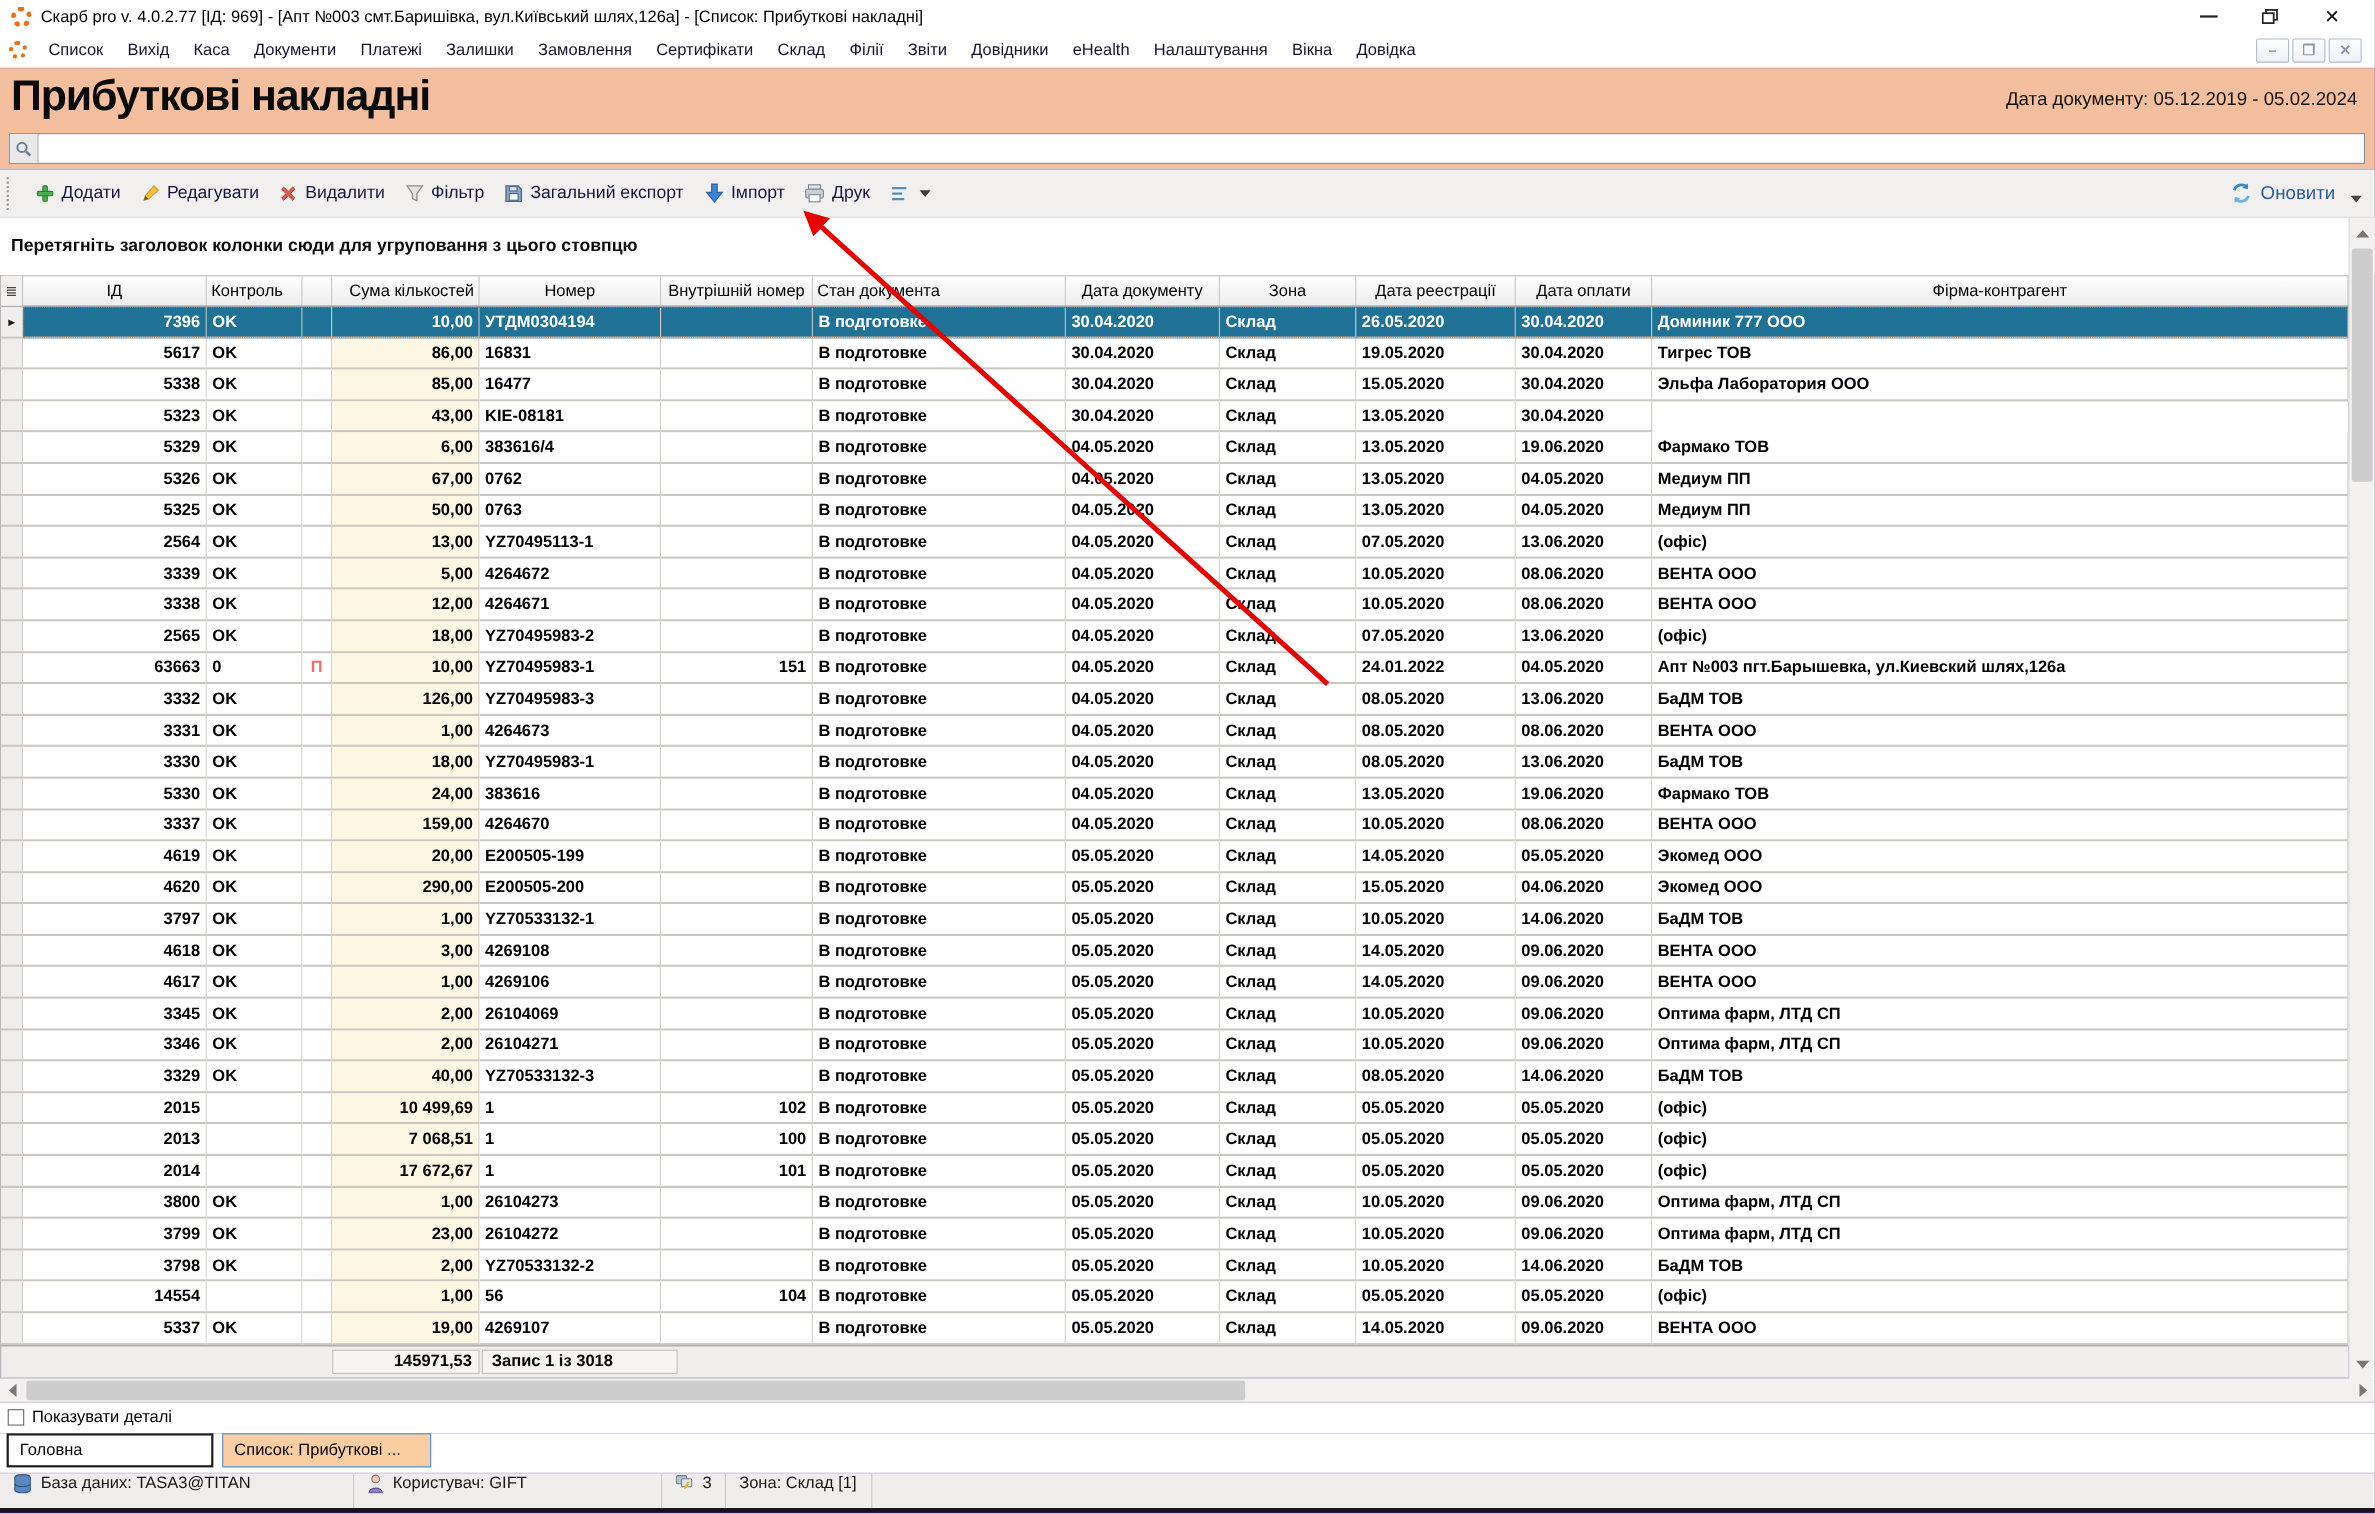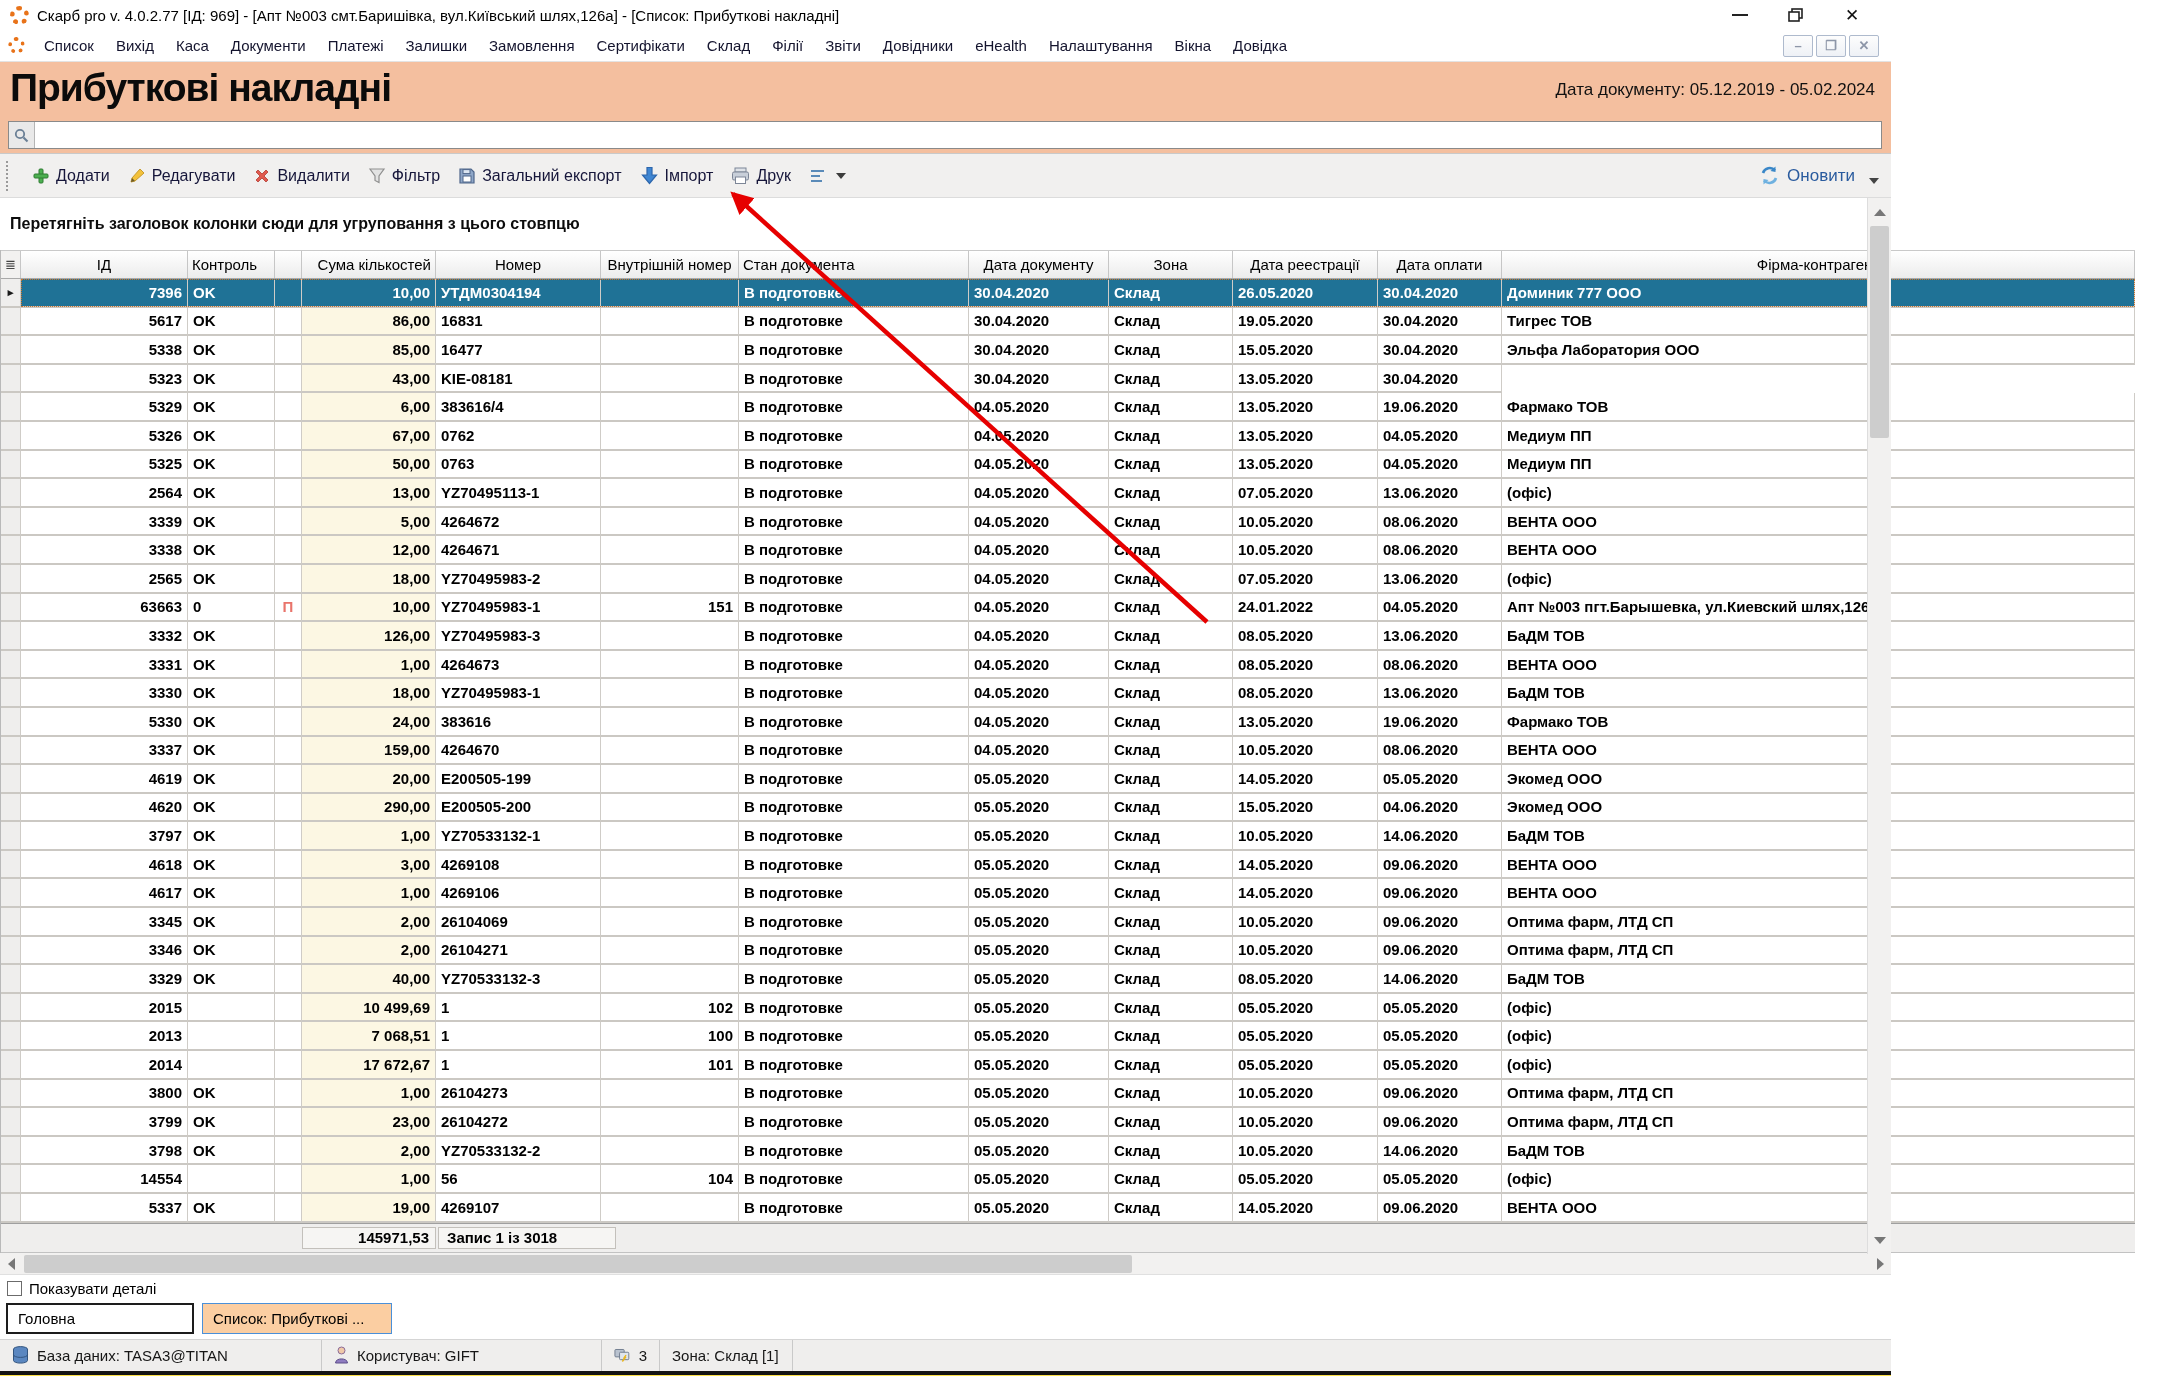--- a/index.html
+++ b/index.html
@@ -1,18 +1,18 @@
 <!DOCTYPE html>
 <html><head>
 <meta charset="utf-8">
 <style>
   *{margin:0;padding:0;box-sizing:border-box}
   html,body{width:2159px;height:1376px}
   body{font-family:"Liberation Sans",sans-serif;background:#fff;position:relative;overflow:hidden;color:#000}
-  .app{position:relative;width:1891px;height:1376px;background:#fde047}
+  .app{position:relative;width:2159px;height:1376px;background:#4c1d95}
 
   
   .titlebar{height:30px;display:flex;align-items:center;padding:0 10px;background:#fff;font-size:15px;gap:8px}
   .logo{width:19px;height:19px;border-radius:50%;border:5px dotted #E8731A;background:#fff;flex:0 0 auto}
   .title-text{white-space:nowrap}
   .win-controls{margin-left:auto;display:flex;gap:34px;align-items:center;padding-right:18px}
   .win-btn{width:22px;height:18px;display:flex;align-items:center;justify-content:center;cursor:default}
   .glyph-min{width:16px;height:2px;background:#222}
   .glyph-close{font-size:17px;line-height:1;color:#111;font-weight:400}
 
@@ -85,21 +85,21 @@
   .vs-thumb{position:absolute;left:2px;right:2px;top:28px;height:212px;background:#cdcdcd;border-radius:2px}
 
   
   .details-row{height:28px;display:flex;align-items:center;padding-left:7px;gap:7px;background:#fff;font-size:15px}
   .checkbox{width:15px;height:15px;border:1px solid #6b6b6b;background:#fff}
   .tabs-row{height:36px;background:#fff;display:flex;align-items:flex-start;gap:8px;padding-left:6px}
   .tab{height:31px;display:flex;align-items:center;padding:0 10px;font-size:15px;white-space:nowrap}
   .tab-home{width:188px;background:#fff;border:2px solid #1d1d1d}
   .tab-list{width:190px;background:#FBCEA2;border:1px solid #4a90d9}
   .statusbar{height:32px;background:#efeeed;border-top:1px solid #d5d5d5;display:flex;align-items:center;font-size:15px;color:#161616}
-  .sb-seg{height:100%;display:flex;align-items:center;gap:8px;padding:0 12px;border-right:1px solid #c9c9c9}
+  .sb-seg{height:100%;display:flex;gap:8px;padding:0 12px;border-right:1px solid #c9c9c9}
   .sb-1{width:322px}.sb-2{width:280px}.sb-3{width:58px}.sb-4{width:457px}.sb-5{width:133px}
   .sb-fill{flex:1;border-right:none}
   .bottom-strip{height:4px;background:#141414}
 
   .annotation{position:absolute;left:0;top:0;width:2159px;height:1376px;pointer-events:none;z-index:60}
 </style>
 </head>
 <body>
 
 <div class="app">

